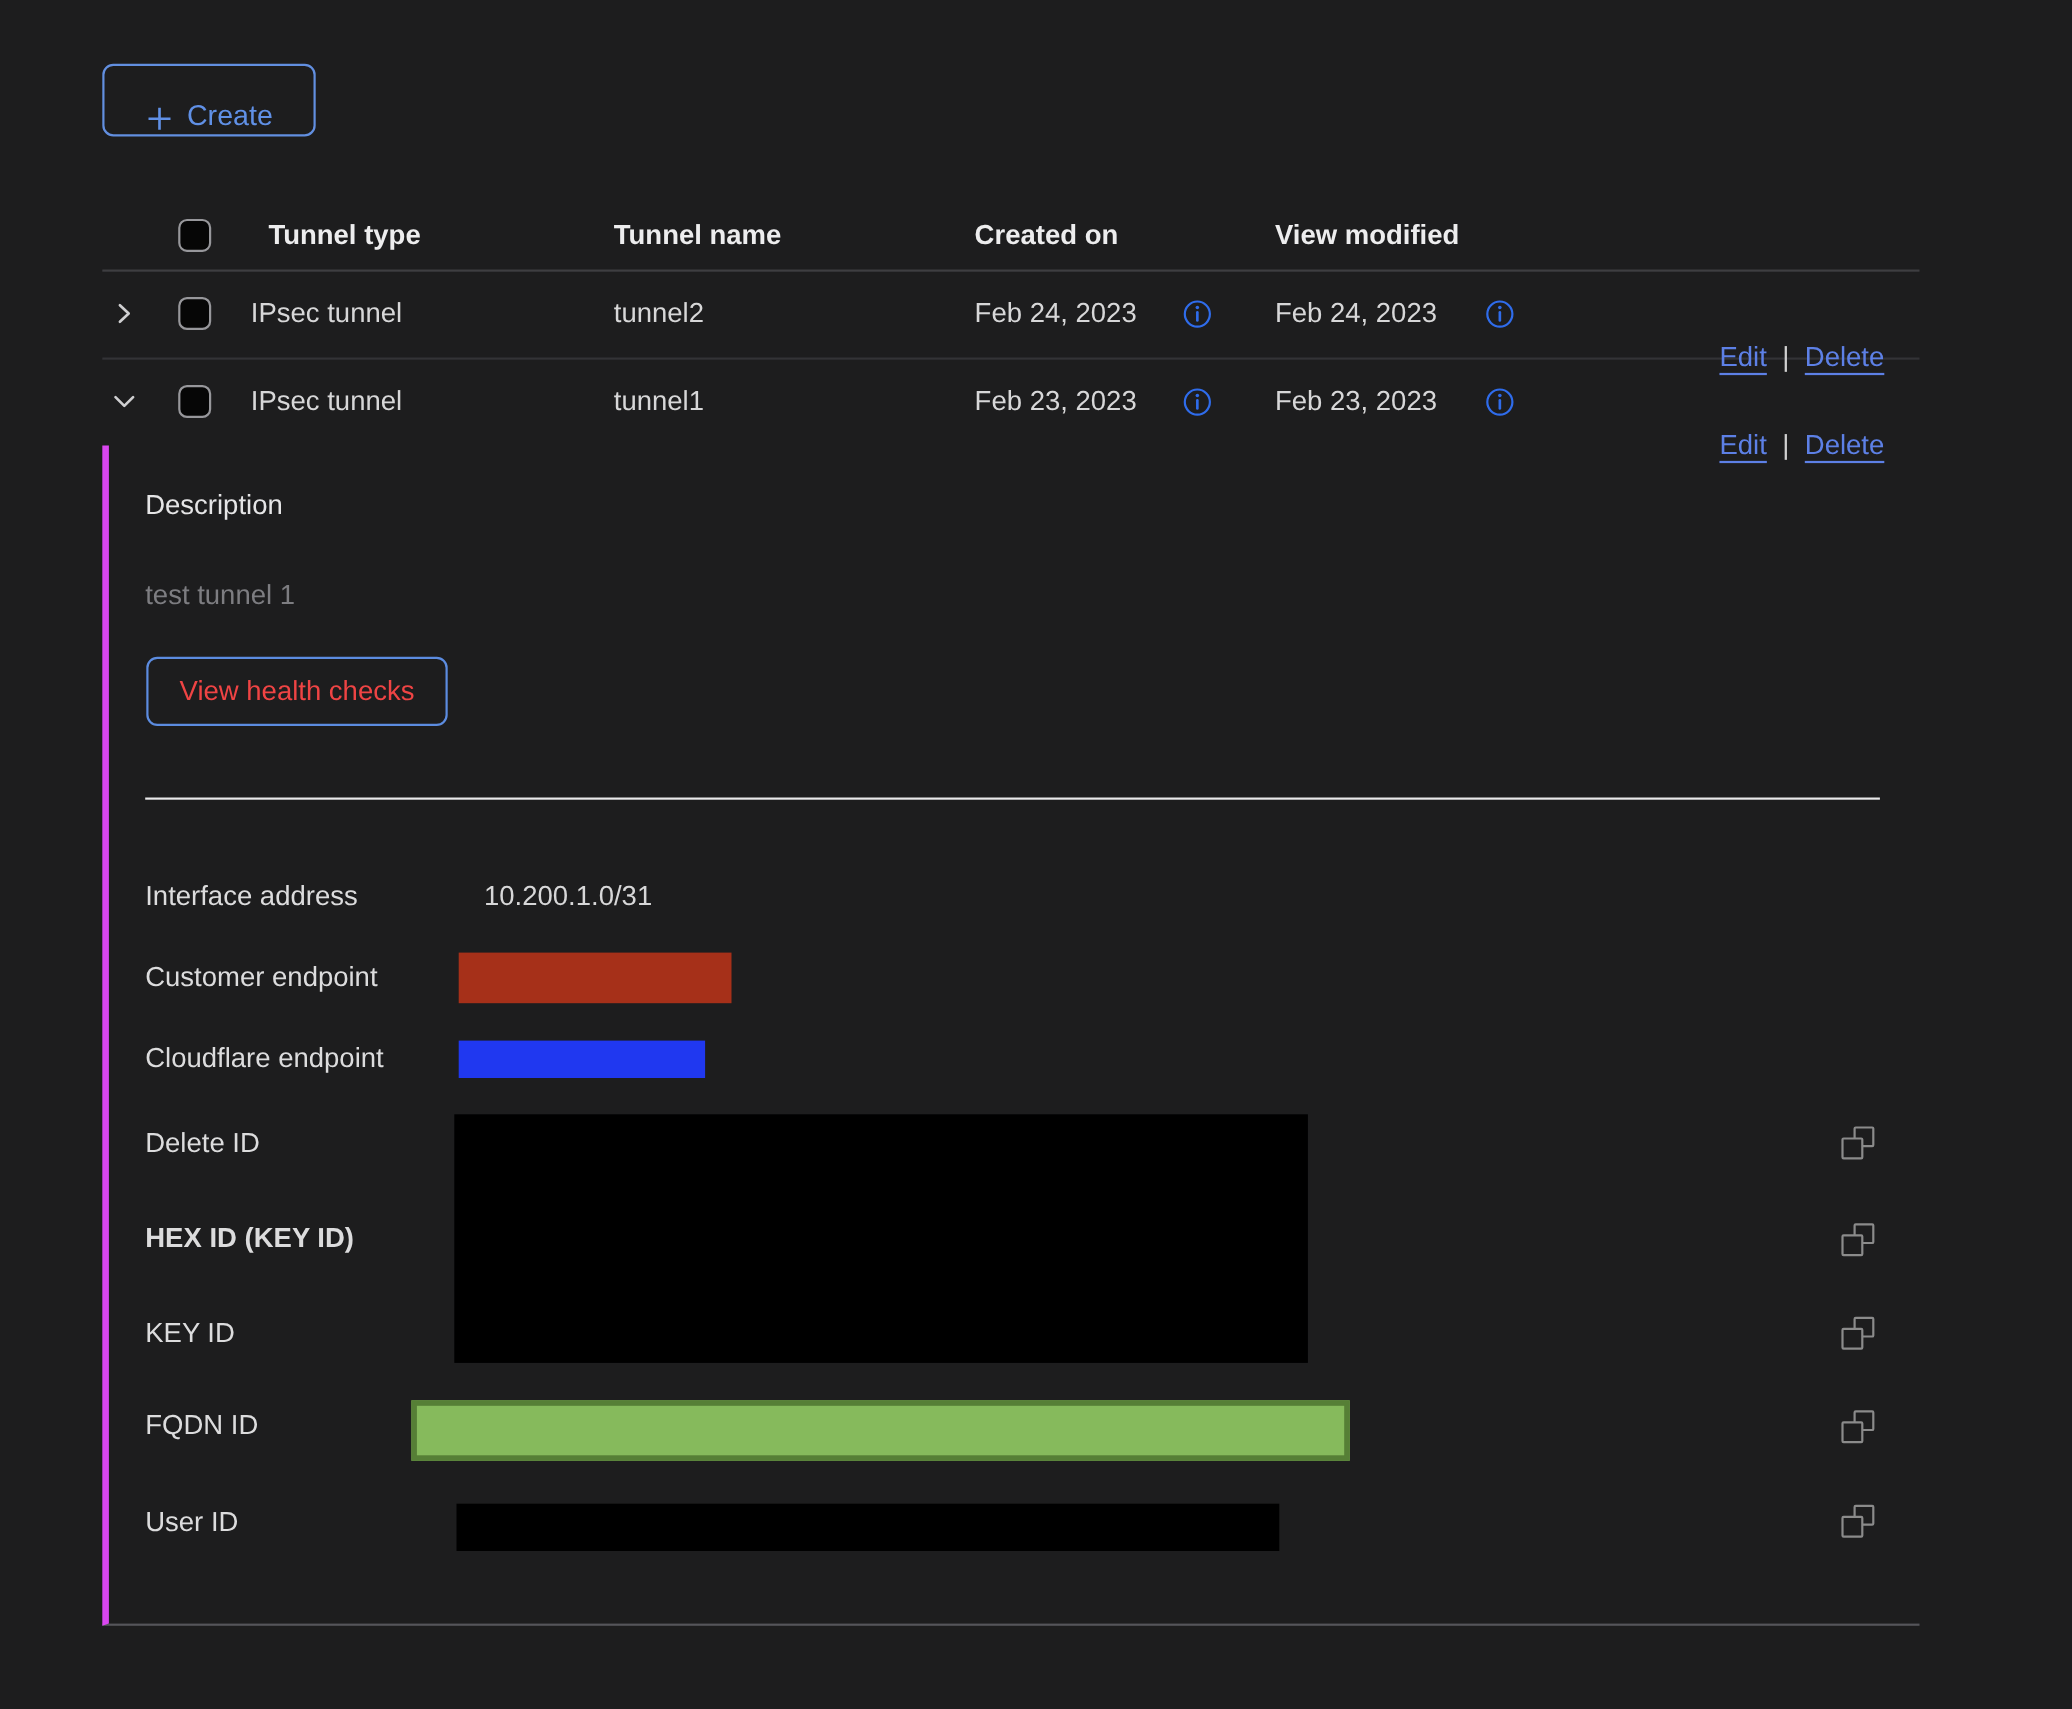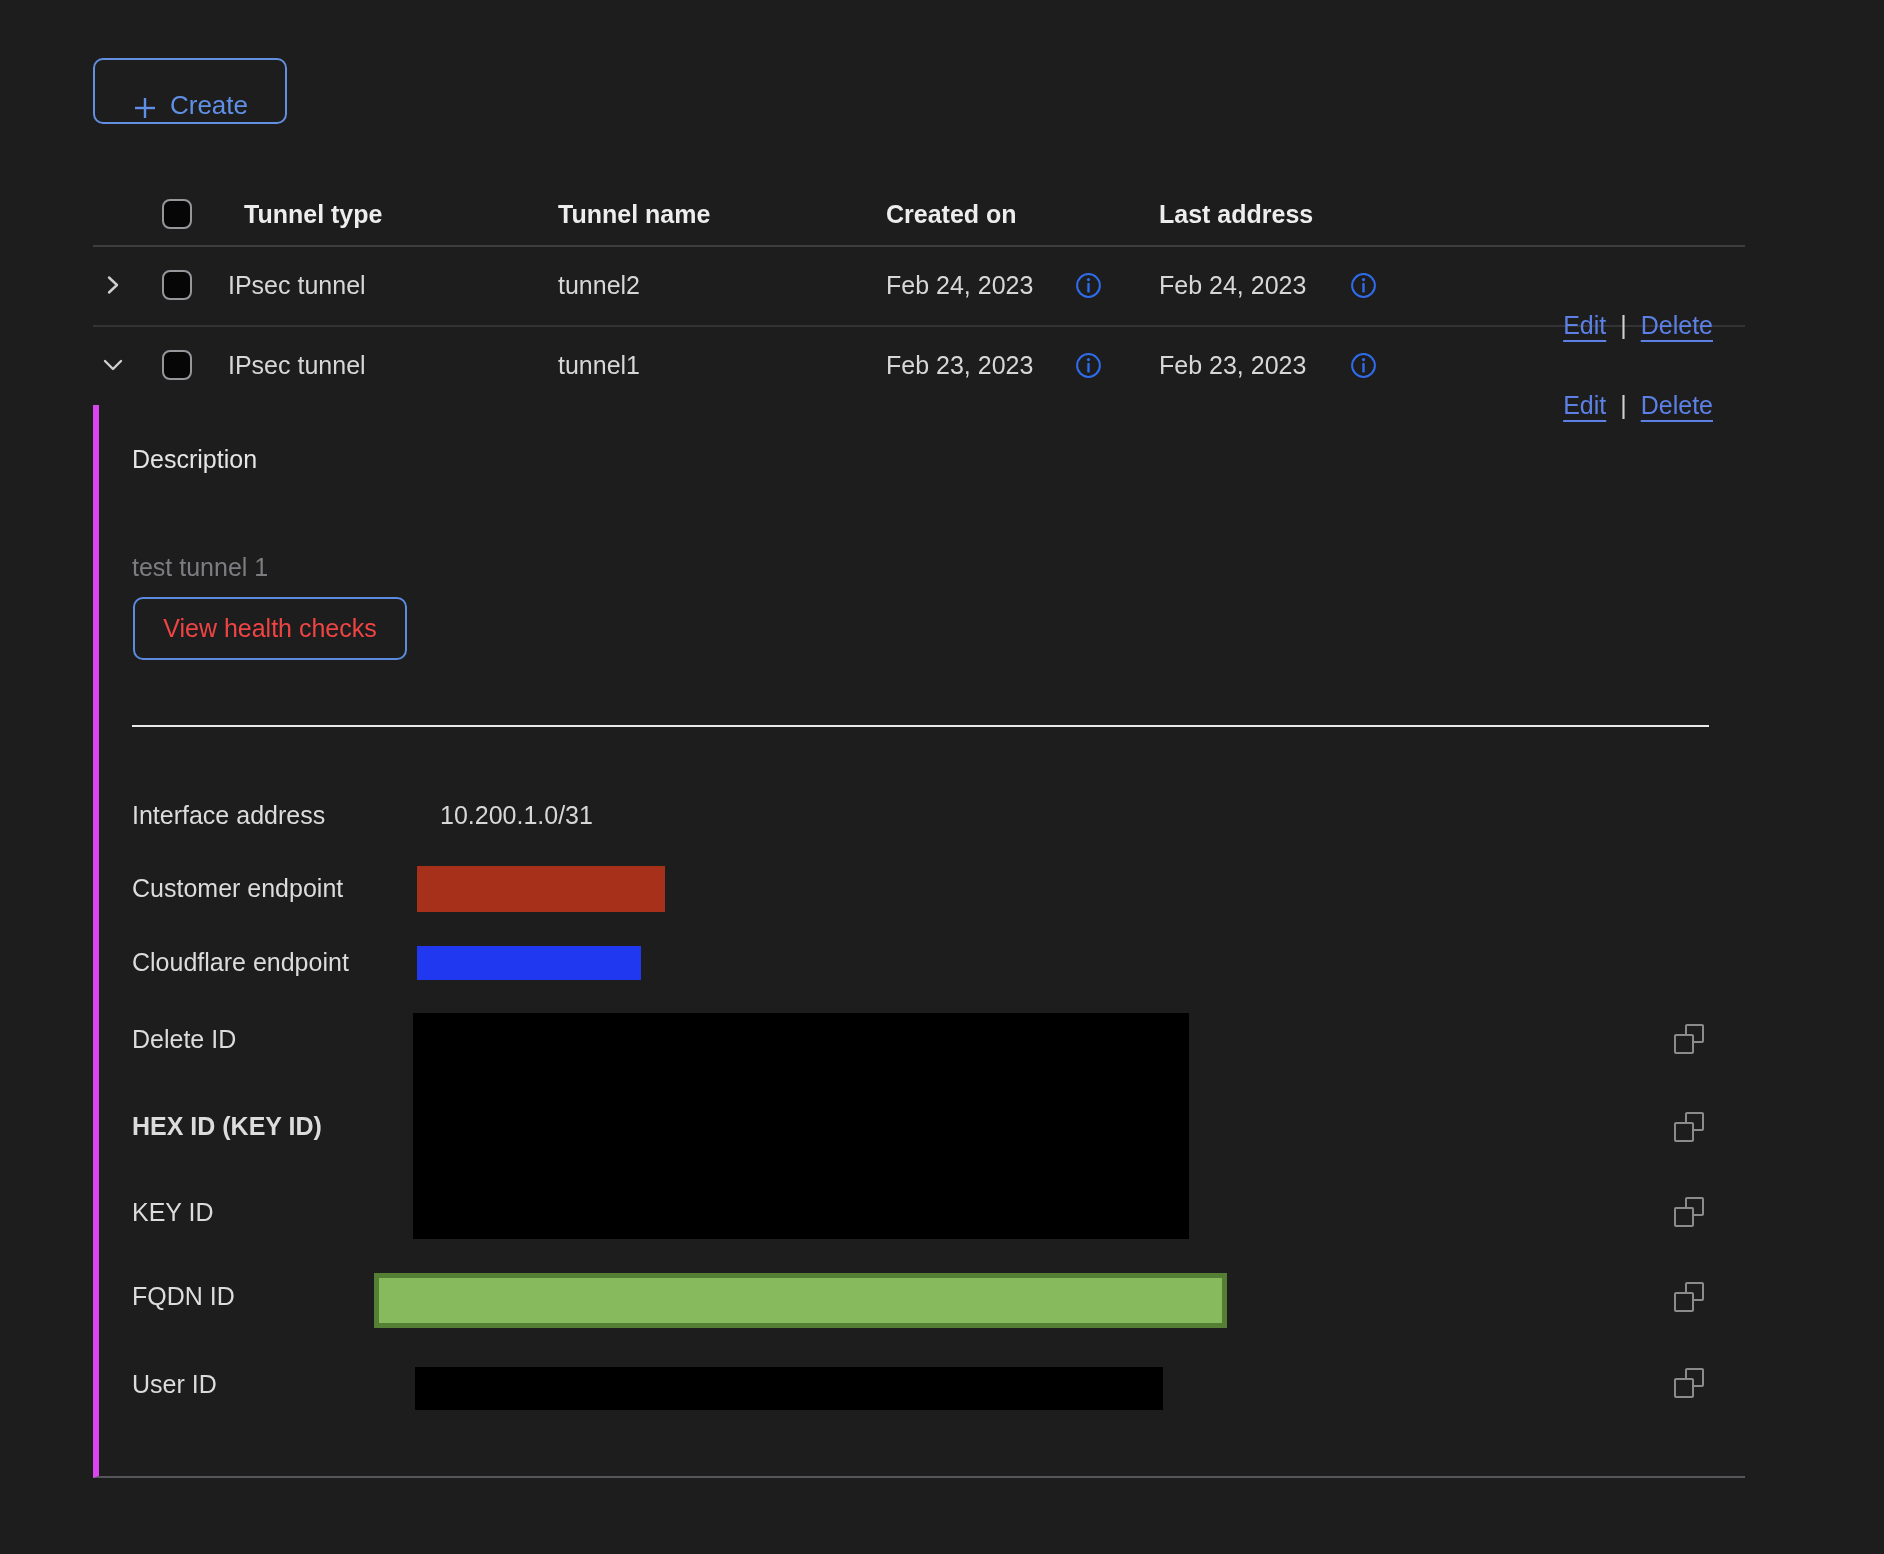--- a/index.html
+++ b/index.html
@@ -51,21 +51,21 @@
   }
   .pipe{color:#d0d0d0;}
 
   
   .panel{
     position:absolute;left:93px;top:405px;width:1652px;height:1073px;
     border-left:6px solid #d946ef;border-bottom:2px solid #55555a;box-sizing:border-box;
   }
   .p-abs{position:absolute;white-space:nowrap;}
   .desc-label{left:33px;top:40px;font-size:25px;color:#e5e5e6;}
-  .desc-value{left:33px;top:122px;font-size:25px;color:#7d7d81;margin-top:26px;}
+  .desc-value{left:33px;top:122px;font-size:25px;color:#7d7d81;}
   .health-btn{
     position:absolute;left:34px;top:192px;width:274px;height:63px;
     background:transparent;border:2px solid #5c8ce0;border-radius:10px;
     color:#ef4444;font-size:25px;font-family:"Liberation Sans",sans-serif;cursor:pointer;
   }
   .panel-divider{
     position:absolute;left:33px;top:320px;width:1577px;height:2px;background:#e9e9ea;
   }
   .f-label{font-size:25px;color:#dcdcdd;left:33px;}
   .f-value{font-size:25px;color:#d7d7d8;}
@@ -106,21 +106,21 @@
     <span>Create</span>
   </button>
 
   <div class="thead">
     <div class="th" style="left:69px;">
       <span class="checkbox"></span>
     </div>
     <div class="th" style="left:135px;margin-left:16px;">Tunnel type</div>
     <div class="th" style="left:465px;">Tunnel name</div>
     <div class="th" style="left:793px;">Created on</div>
-    <div class="th" style="left:1066px;">Last address</div>
+    <div class="th" style="left:1066px;">View modified</div>
   </div>
 
   <div class="trow bordered" style="top:245px;">
     <div class="cell chev" style="left:2px;width:36px;">
       <svg width="24" height="24" viewBox="0 0 24 24" fill="none">
         <polyline points="8,4.5 16,12 8,19.5" stroke="#cfcfd1" stroke-width="2.4" stroke-linecap="round" stroke-linejoin="round"></polyline>
       </svg>
     </div>
     <div class="cell" style="left:69px;">
       <span class="checkbox"></span>

